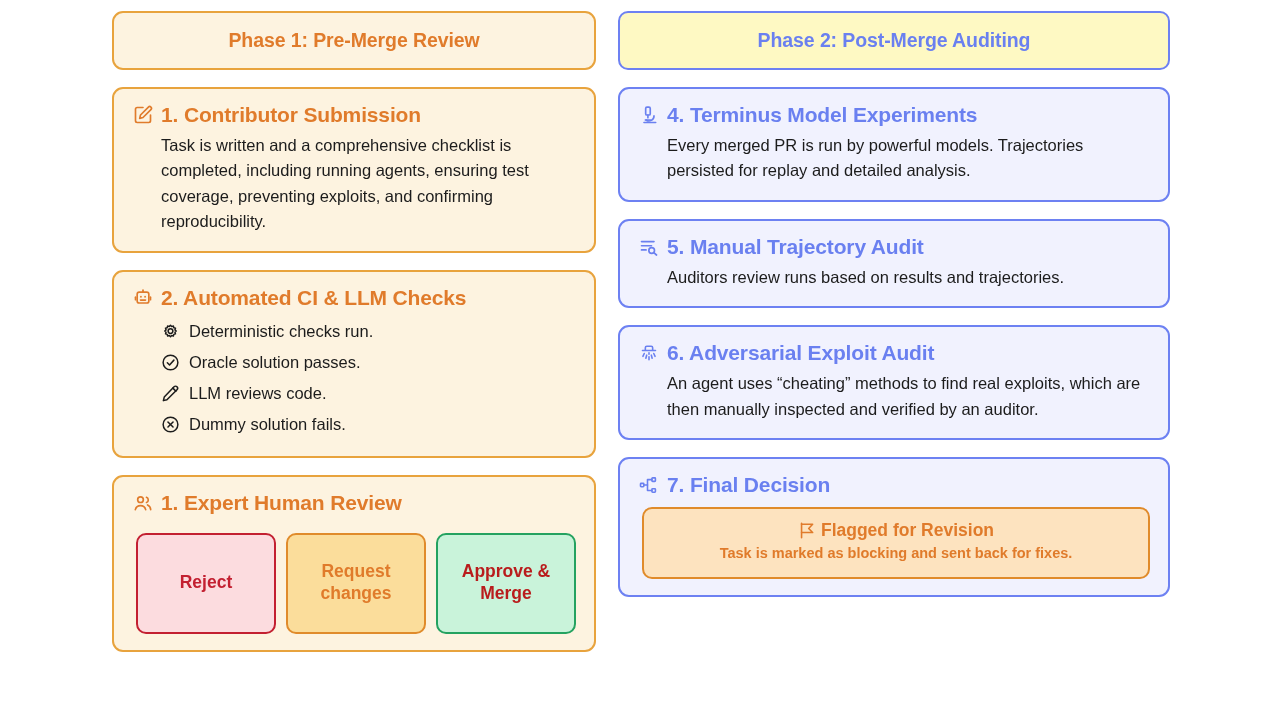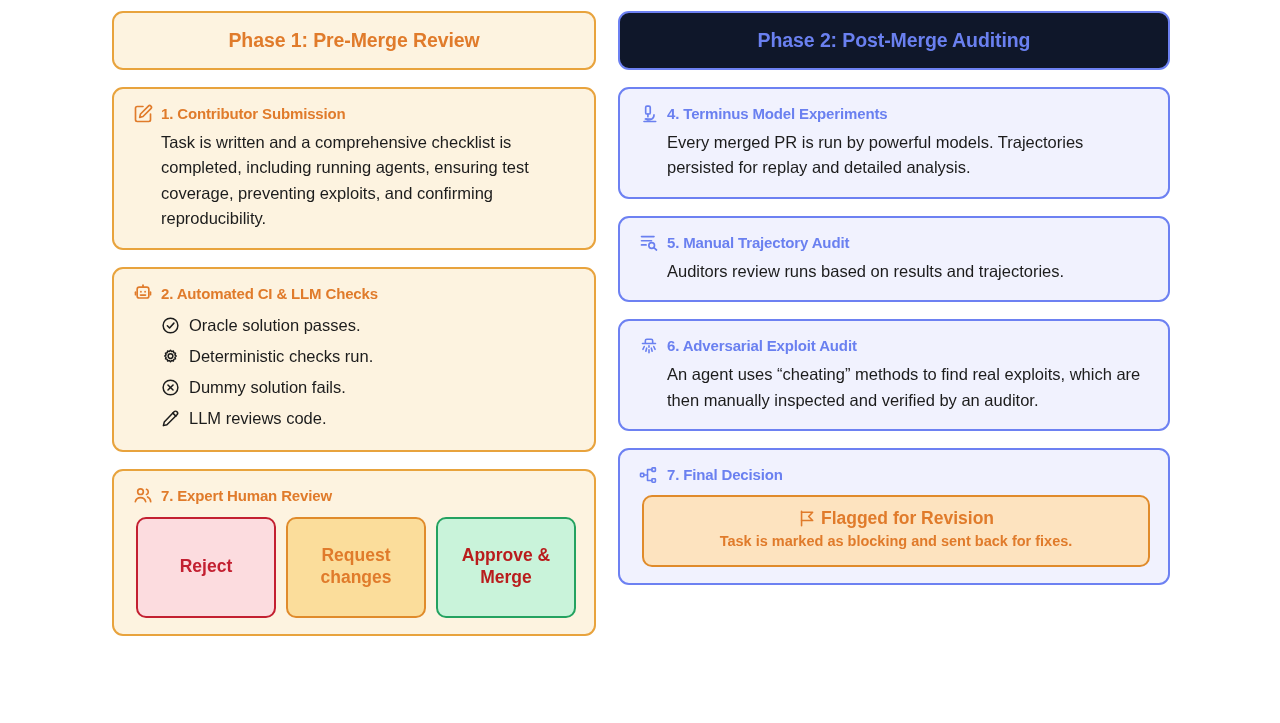--- a/index.html
+++ b/index.html
@@ -45,22 +45,23 @@
     font-size: 19.5px;
     font-weight: bold;
     letter-spacing: -0.1px;
   }
   .phase-header.amber {
     background: #fdf3e0;
     border-color: #e8a33d;
   }
   .phase-header.amber .phase-title { color: #e07b2b; }
   .phase-header.indigo {
-    background: #0f172a;
+    background: #fef9c3;
     border-color: #6d81f2;
+    border-radius: 10px;
   }
   .phase-header.indigo .phase-title { color: #6a80f0; }
 
   
   .card {
     border-radius: 11px;
     border: 2px solid;
     box-sizing: border-box;
     padding: 14px 18px 16px 18px;
     flex: none;
@@ -82,21 +83,21 @@
   }
   .card-head .icon {
     flex: none;
     display: inline-flex;
     align-items: center;
     justify-content: center;
     width: 21px;
     height: 21px;
   }
   .card-title {
-    font-size: 15px;
+    font-size: 21px;
     font-weight: bold;
     letter-spacing: -0.15px;
   }
   .amber .card-title { color: #e07b2b; }
   .indigo .card-title { color: #6a80f0; }
 
   .card-body {
     font-size: 16.5px;
     line-height: 1.54;
     color: #1c1c1c;
@@ -124,21 +125,21 @@
     height: 19px;
     display: inline-flex;
     align-items: center;
     justify-content: center;
   }
 
   
   .decision-row {
     display: flex;
     gap: 10px;
-    margin-top: 11px;
+    margin-top: 18px;
     padding-left: 4px;
   }
   .decision-btn {
     flex: 1;
     height: 101px;
     border-radius: 10px;
     border: 2px solid;
     box-sizing: border-box;
     display: flex;
     align-items: center;
@@ -250,71 +251,71 @@
             <path d="M3 11v3"></path>
               <path d="M21 11v3"></path>
             <circle cx="9.5" cy="10.5" r="1.1" fill="#e07b2b" stroke="none"></circle>
             <circle cx="14.5" cy="10.5" r="1.1" fill="#e07b2b" stroke="none"></circle>
             <path d="M9 14.5h6"></path>
           </svg>
         </span>
         <span class="card-title">2. Automated CI &amp; LLM Checks</span>
       </div>
       <ul class="check-list">
-        <li>
-          <span class="icon">
-            <svg width="19" height="19" viewBox="0 0 24 24" fill="none" stroke="#1c1c1c" stroke-width="1.9" stroke-linecap="round" stroke-linejoin="round">
-              <circle cx="12" cy="12" r="9.3"></circle>
-                <path d="M8 12.3l2.8 2.8L16.3 9"></path>
-            </svg>
-          </span>
-          <span>Oracle solution passes.</span>
-        </li>
         <li>
           <span class="icon">
             <svg width="19" height="19" viewBox="0 0 24 24" fill="none" stroke="#1c1c1c" stroke-width="1.9" stroke-linecap="round" stroke-linejoin="round">
               <path d="M12 2.2l1.5 1.6 2.1-.7.6 2.1 2.1.6-.7 2.1 1.6 1.5-1.6 1.5.7 2.1-2.1.6-.6 2.1-2.1-.7L12 16.6l-1.5-1.6-2.1.7-.6-2.1-2.1-.6.7-2.1L4.8 9.4l1.6-1.5-.7-2.1 2.1-.6.6-2.1 2.1.7Z" transform="translate(0 2)"></path>
               <circle cx="12" cy="11.4" r="3"></circle>
             </svg>
           </span>
           <span>Deterministic checks run.</span>
         </li>
         <li>
           <span class="icon">
             <svg width="19" height="19" viewBox="0 0 24 24" fill="none" stroke="#1c1c1c" stroke-width="1.9" stroke-linecap="round" stroke-linejoin="round">
               <circle cx="12" cy="12" r="9.3"></circle>
-                <path d="M15.2 8.8l-6.4 6.4"></path>
-                <path d="M8.8 8.8l6.4 6.4"></path>
+                <path d="M8 12.3l2.8 2.8L16.3 9"></path>
             </svg>
           </span>
-          <span>Dummy solution fails.</span>
+          <span>Oracle solution passes.</span>
         </li>
         <li>
           <span class="icon">
             <svg width="19" height="19" viewBox="0 0 24 24" fill="none" stroke="#1c1c1c" stroke-width="1.9" stroke-linecap="round" stroke-linejoin="round">
               <path d="M16.5 3.5a2.6 2.6 0 0 1 3.7 3.7L7.5 19.9 3 21l1.1-4.5Z"></path>
               <path d="M15 5.2l3.8 3.8"></path>
             </svg>
           </span>
           <span>LLM reviews code.</span>
         </li>
+        <li>
+          <span class="icon">
+            <svg width="19" height="19" viewBox="0 0 24 24" fill="none" stroke="#1c1c1c" stroke-width="1.9" stroke-linecap="round" stroke-linejoin="round">
+              <circle cx="12" cy="12" r="9.3"></circle>
+                <path d="M15.2 8.8l-6.4 6.4"></path>
+                <path d="M8.8 8.8l6.4 6.4"></path>
+            </svg>
+          </span>
+          <span>Dummy solution fails.</span>
+        </li>
       </ul>
     </div>
 
     <div class="card amber">
       <div class="card-head">
         <span class="icon">
           <svg width="20" height="20" viewBox="0 0 24 24" fill="none" stroke="#e07b2b" stroke-width="2" stroke-linecap="round" stroke-linejoin="round">
             <circle cx="9" cy="8" r="3.4"></circle>
             <path d="M2.8 20a6.4 6.4 0 0 1 12.4 0"></path>
             <path d="M16.2 5.1a3.4 3.4 0 0 1 0 6.3"></path>
             <path d="M17.5 14.3a6.4 6.4 0 0 1 3.7 5.7"></path>
           </svg>
         </span>
-        <span class="card-title">7. Expert Human Review</span>
+        <span class="card-title">1. Expert Human Review</span>
       </div>
       <div class="decision-row">
         <div class="decision-btn reject">Reject</div>
         <div class="decision-btn request">Request changes</div>
         <div class="decision-btn approve">Approve &amp; Merge</div>
       </div>
     </div>
   </div>
 
   <div class="column col-right">

